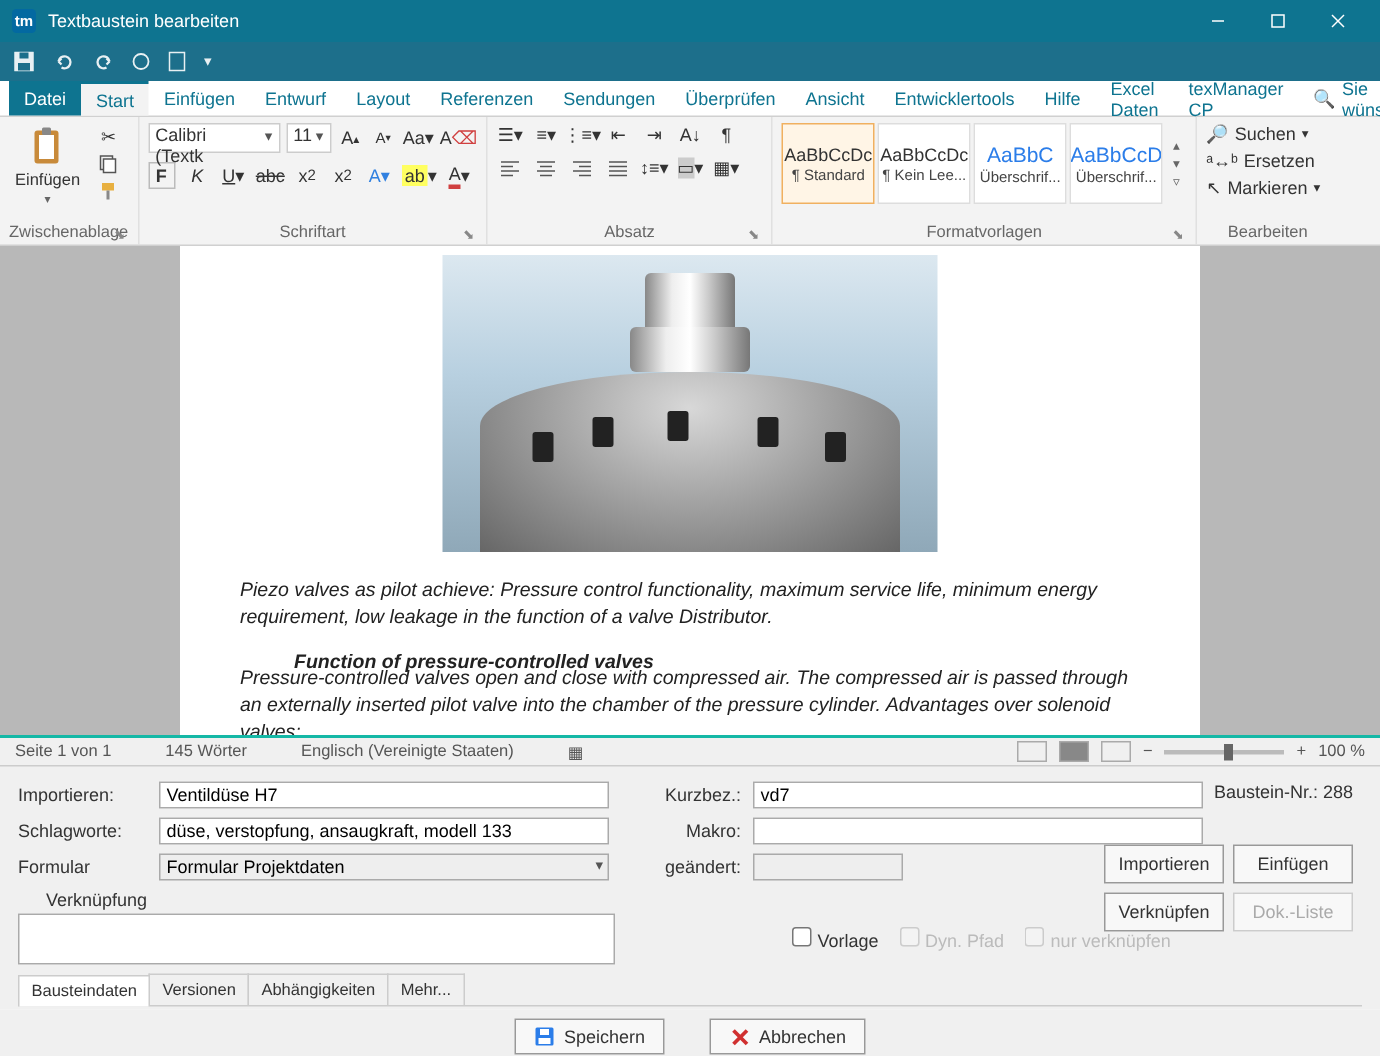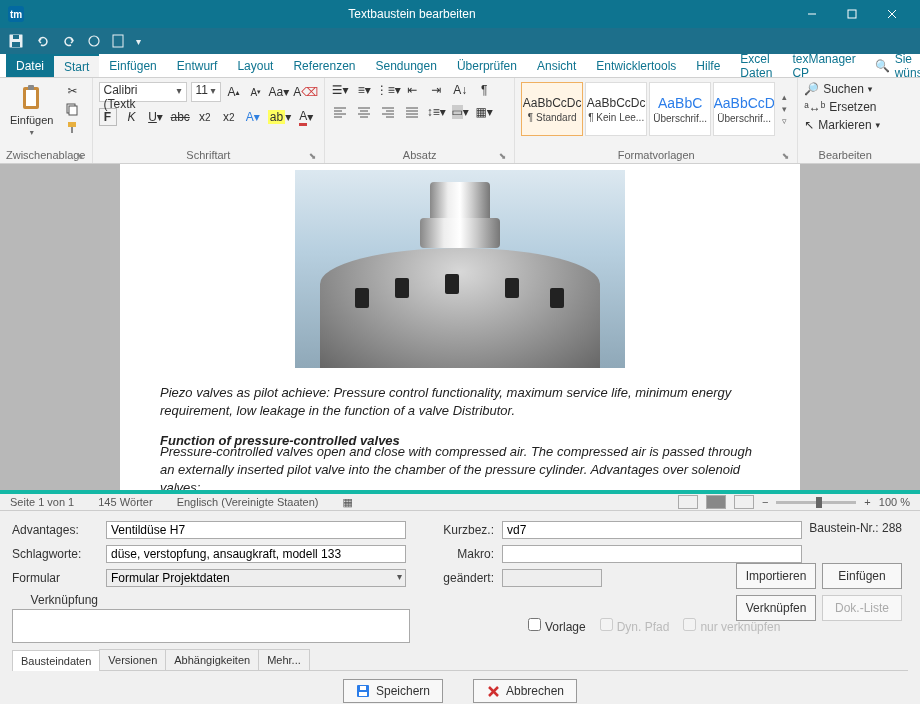--- a/index.html
+++ b/index.html
@@ -1,19 +1,19 @@
 <!DOCTYPE html>
 <html><head>
 <meta charset="utf-8">
 <style>
 * { margin: 0; padding: 0; box-sizing: border-box; font-family: "Segoe UI", Tahoma, sans-serif; }
 body { width: 920px; height: 704px; background: #fff; overflow: hidden; font-size: 12px; color: #333; }
 
 
-.titlebar { height: 28px; background: #0e7490; color: #fff; display: flex; align-items: center; padding: 0 8px; text-align: center; }
+.titlebar { height: 28px; background: #0e7490; color: #fff; display: flex; align-items: center; padding: 0 8px; }
 .titlebar .icon-box { width: 16px; height: 16px; background: #0369a1; border-radius: 3px; display: flex; align-items: center; justify-content: center; font-size: 10px; font-weight: bold; margin-right: 8px; }
 .titlebar .title { flex: 1; font-size: 12px; }
 .titlebar .winbtn { width: 40px; height: 28px; display: flex; align-items: center; justify-content: center; cursor: pointer; }
 .titlebar .winbtn svg { width: 10px; height: 10px; }
 
 
 .qat { height: 26px; background: #1d6f8b; display: flex; align-items: center; padding: 0 8px; gap: 12px; color: #fff; }
 .qat .qat-btn { display: flex; align-items: center; justify-content: center; cursor: pointer; opacity: 0.9; }
 
 
@@ -66,24 +66,24 @@
 .doc-area { height: 326px; background: #b8b8b8; display: flex; justify-content: center; overflow: hidden; position: relative; }
 .page { width: 680px; background: #fff; padding: 6px 40px 20px 40px; font-style: italic; }
 .page-img { width: 330px; height: 198px; margin: 0 auto 16px auto; background: linear-gradient(180deg, #dce8f0 0%, #b8d0e0 40%, #8fa8b8 100%); position: relative; overflow: hidden; }
 .page-img .cyl { position: absolute; left: 50%; transform: translateX(-50%); background: linear-gradient(90deg, #888 0%, #eee 30%, #fff 50%, #ccc 70%, #777 100%); border-radius: 4px; }
 .page-img .c1 { top: 12px; width: 60px; height: 40px; }
 .page-img .c2 { top: 48px; width: 80px; height: 30px; }
 .page-img .base { position: absolute; bottom: 0; left: 50%; transform: translateX(-50%); width: 280px; height: 120px; background: radial-gradient(ellipse at 50% 20%, #d8d8d8 0%, #aaa 40%, #666 100%); border-radius: 50% 50% 0 0 / 30% 30% 0 0; }
 .page-img .bolt { position: absolute; width: 14px; height: 20px; background: #222; border-radius: 2px; }
 .page-text { font-size: 13px; line-height: 1.4; color: #222; }
 .page-text p { margin-bottom: 12px; }
-.page-text .heading { font-weight: bold; margin-bottom: 2px; }
-
-
-.statusbar { height: 20px; background: #f0f0f0; border-top: 4px solid #14b8a6; display: flex; align-items: center; padding: 0 10px; font-size: 11px; color: #555; gap: 24px; }
+.page-text .heading { font-weight: bold; margin-bottom: 2px; margin-left: 36px; }
+
+
+.statusbar { height: 20px; background: #f0f0f0; border-top: 2px solid #14b8a6; display: flex; align-items: center; padding: 0 10px; font-size: 11px; color: #555; gap: 36px; }
 .statusbar .right { margin-left: auto; display: flex; align-items: center; gap: 8px; }
 .view-btn { width: 20px; height: 14px; border: 1px solid #aaa; cursor: pointer; }
 .view-btn.active { background: #888; }
 .zoom-slider { width: 80px; height: 3px; background: #bbb; position: relative; }
 .zoom-slider .thumb { position: absolute; left: 50%; top: -4px; width: 6px; height: 11px; background: #666; }
 
 
 .form-panel { background: #f0f0f0; border-top: 1px solid #ccc; padding: 10px 12px 2px 12px; position: relative; }
 .form-row { display: flex; align-items: center; margin-bottom: 6px; gap: 8px; }
 .form-label { width: 86px; font-size: 12px; color: #333; }
@@ -401,21 +401,21 @@
       </div>
     <span>+</span>
     <span>100 %</span>
   </div>
 </div>
 
 <div class="form-panel">
   <div class="baustein-nr"><span>Baustein-Nr.:</span> <span>288</span></div>
 
   <div class="form-row">
-    <div class="form-label">Advantages:</div>
+    <div class="form-label">Importieren:</div>
     <input class="form-input col1" value="Ventildüse H7" style="">
     <div class="form-label kurz-label">Kurzbez.:</div>
     <input class="form-input col2" value="vd7" style="">
   </div>
 
   <div class="form-row">
     <div class="form-label">Schlagworte:</div>
     <input class="form-input col1" value="düse, verstopfung, ansaugkraft, modell 133" style="">
     <div class="form-label kurz-label">Makro:</div>
     <input class="form-input makro" value="" style="">

